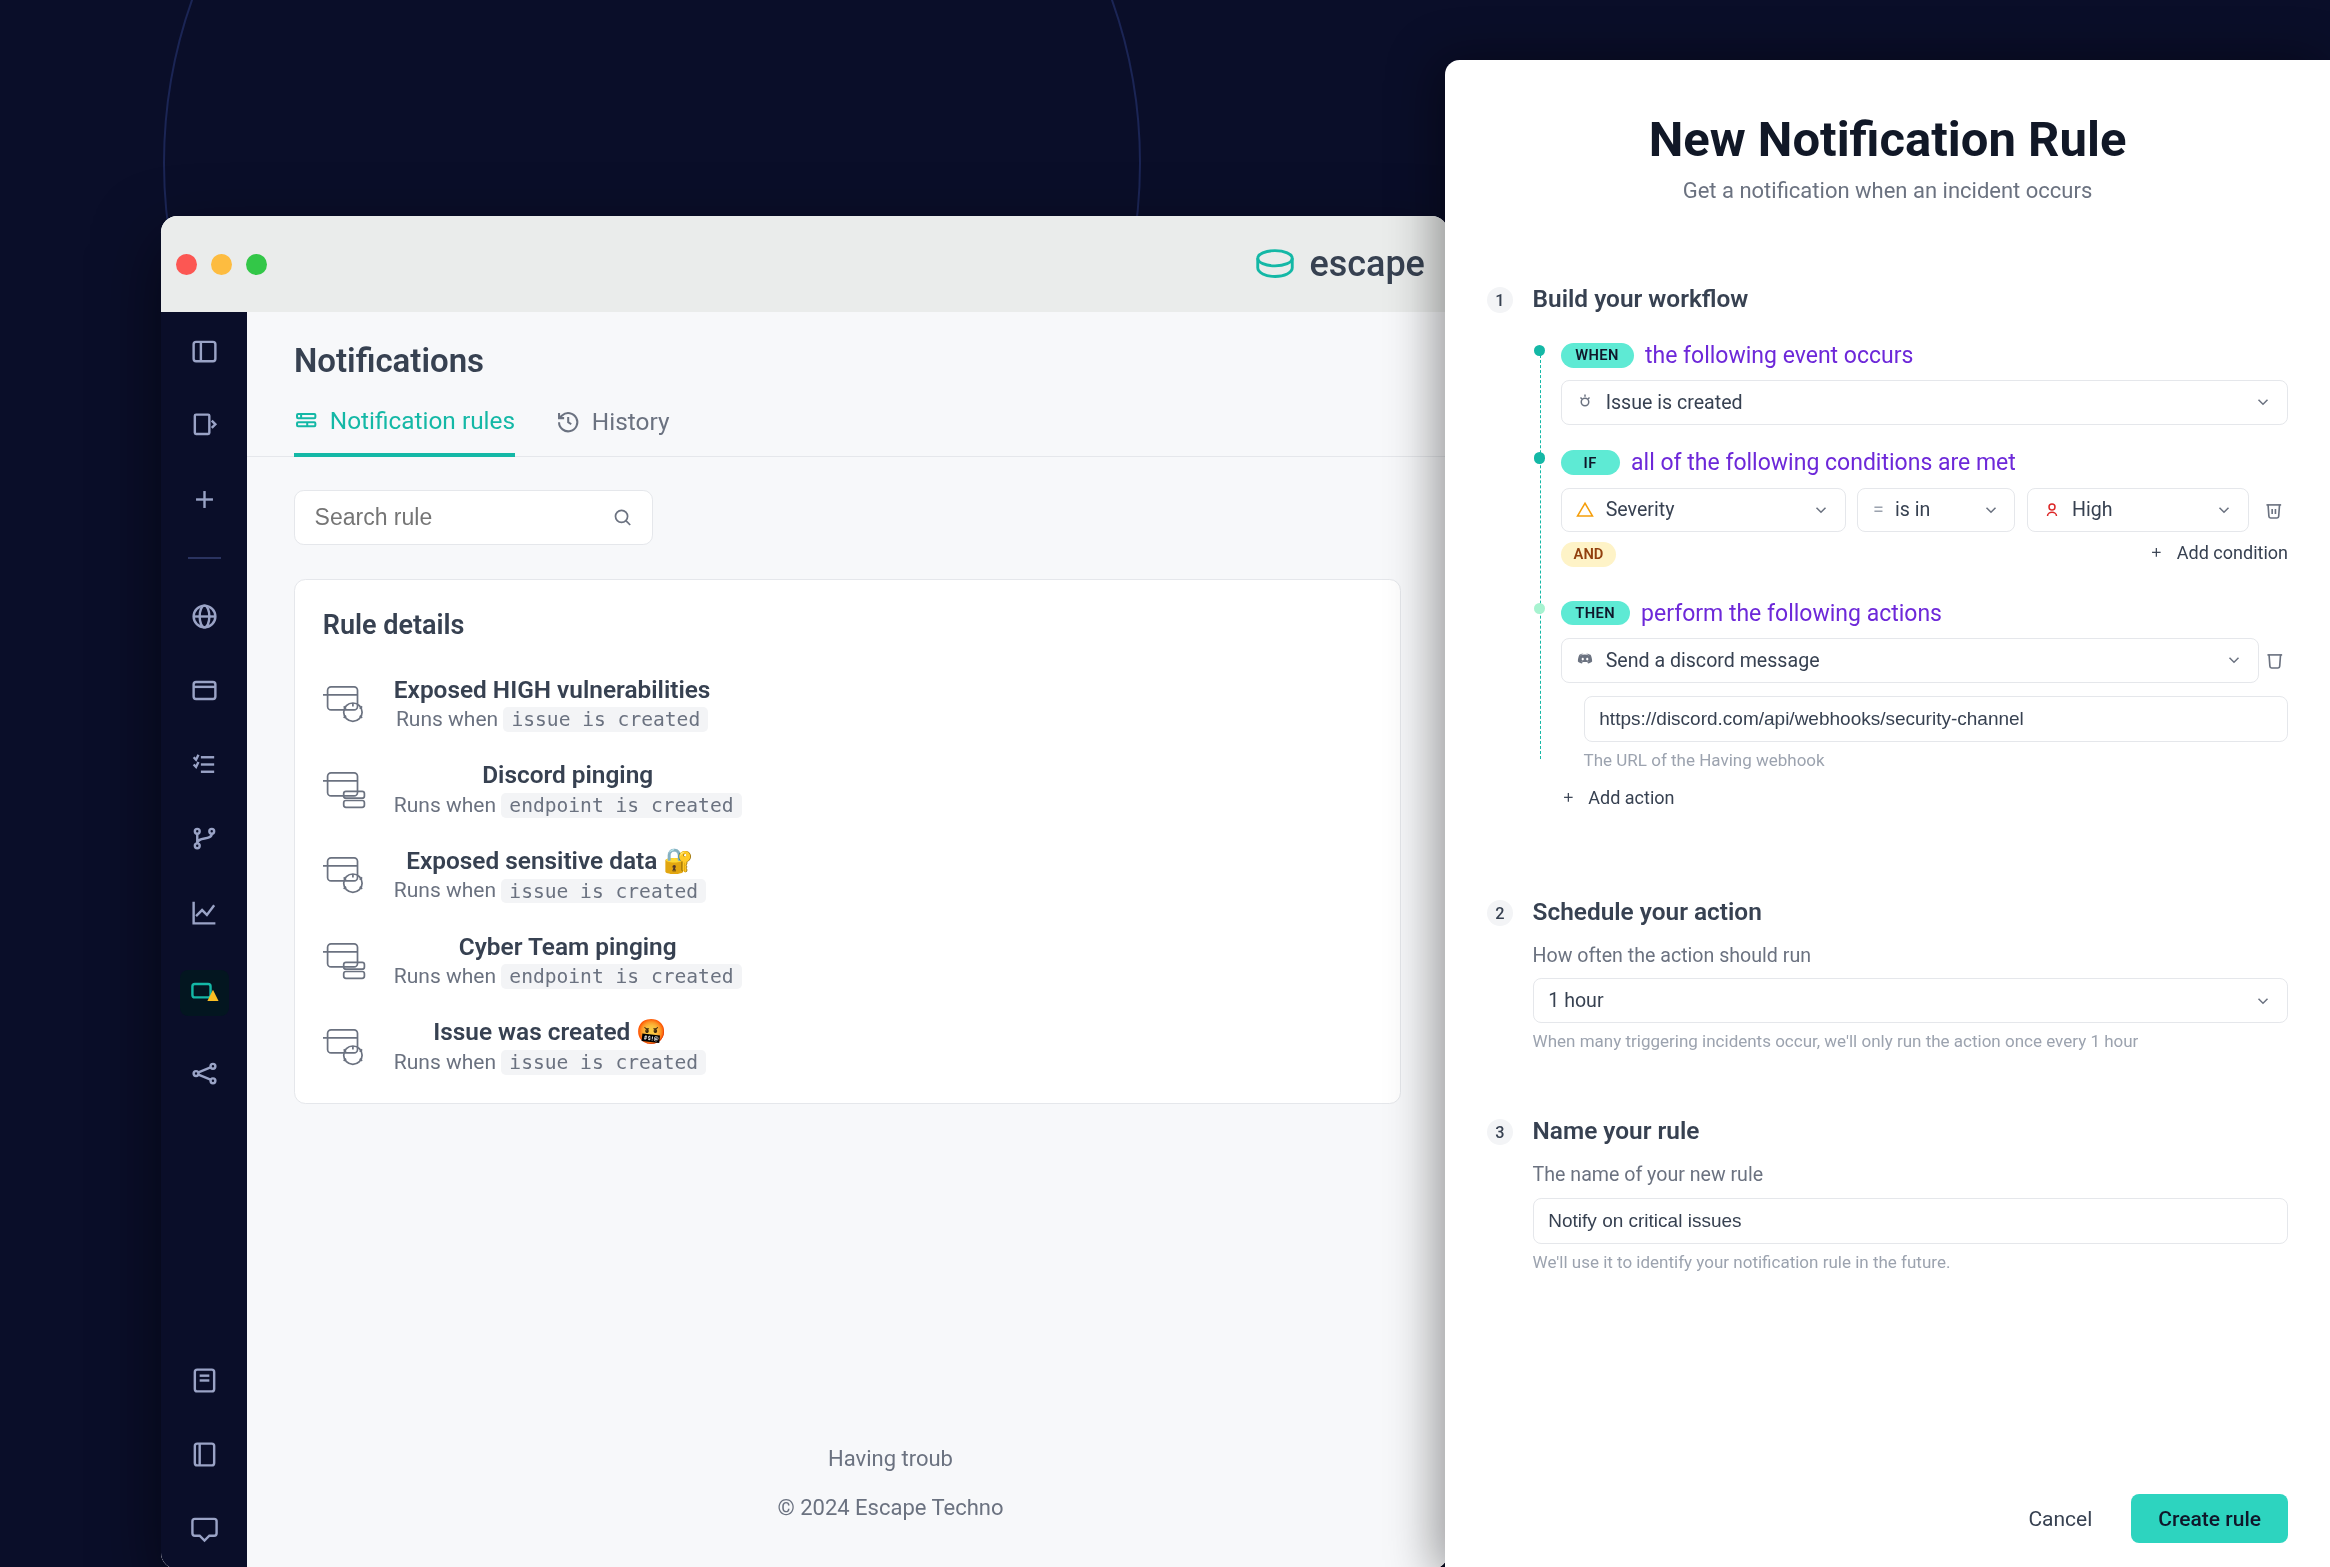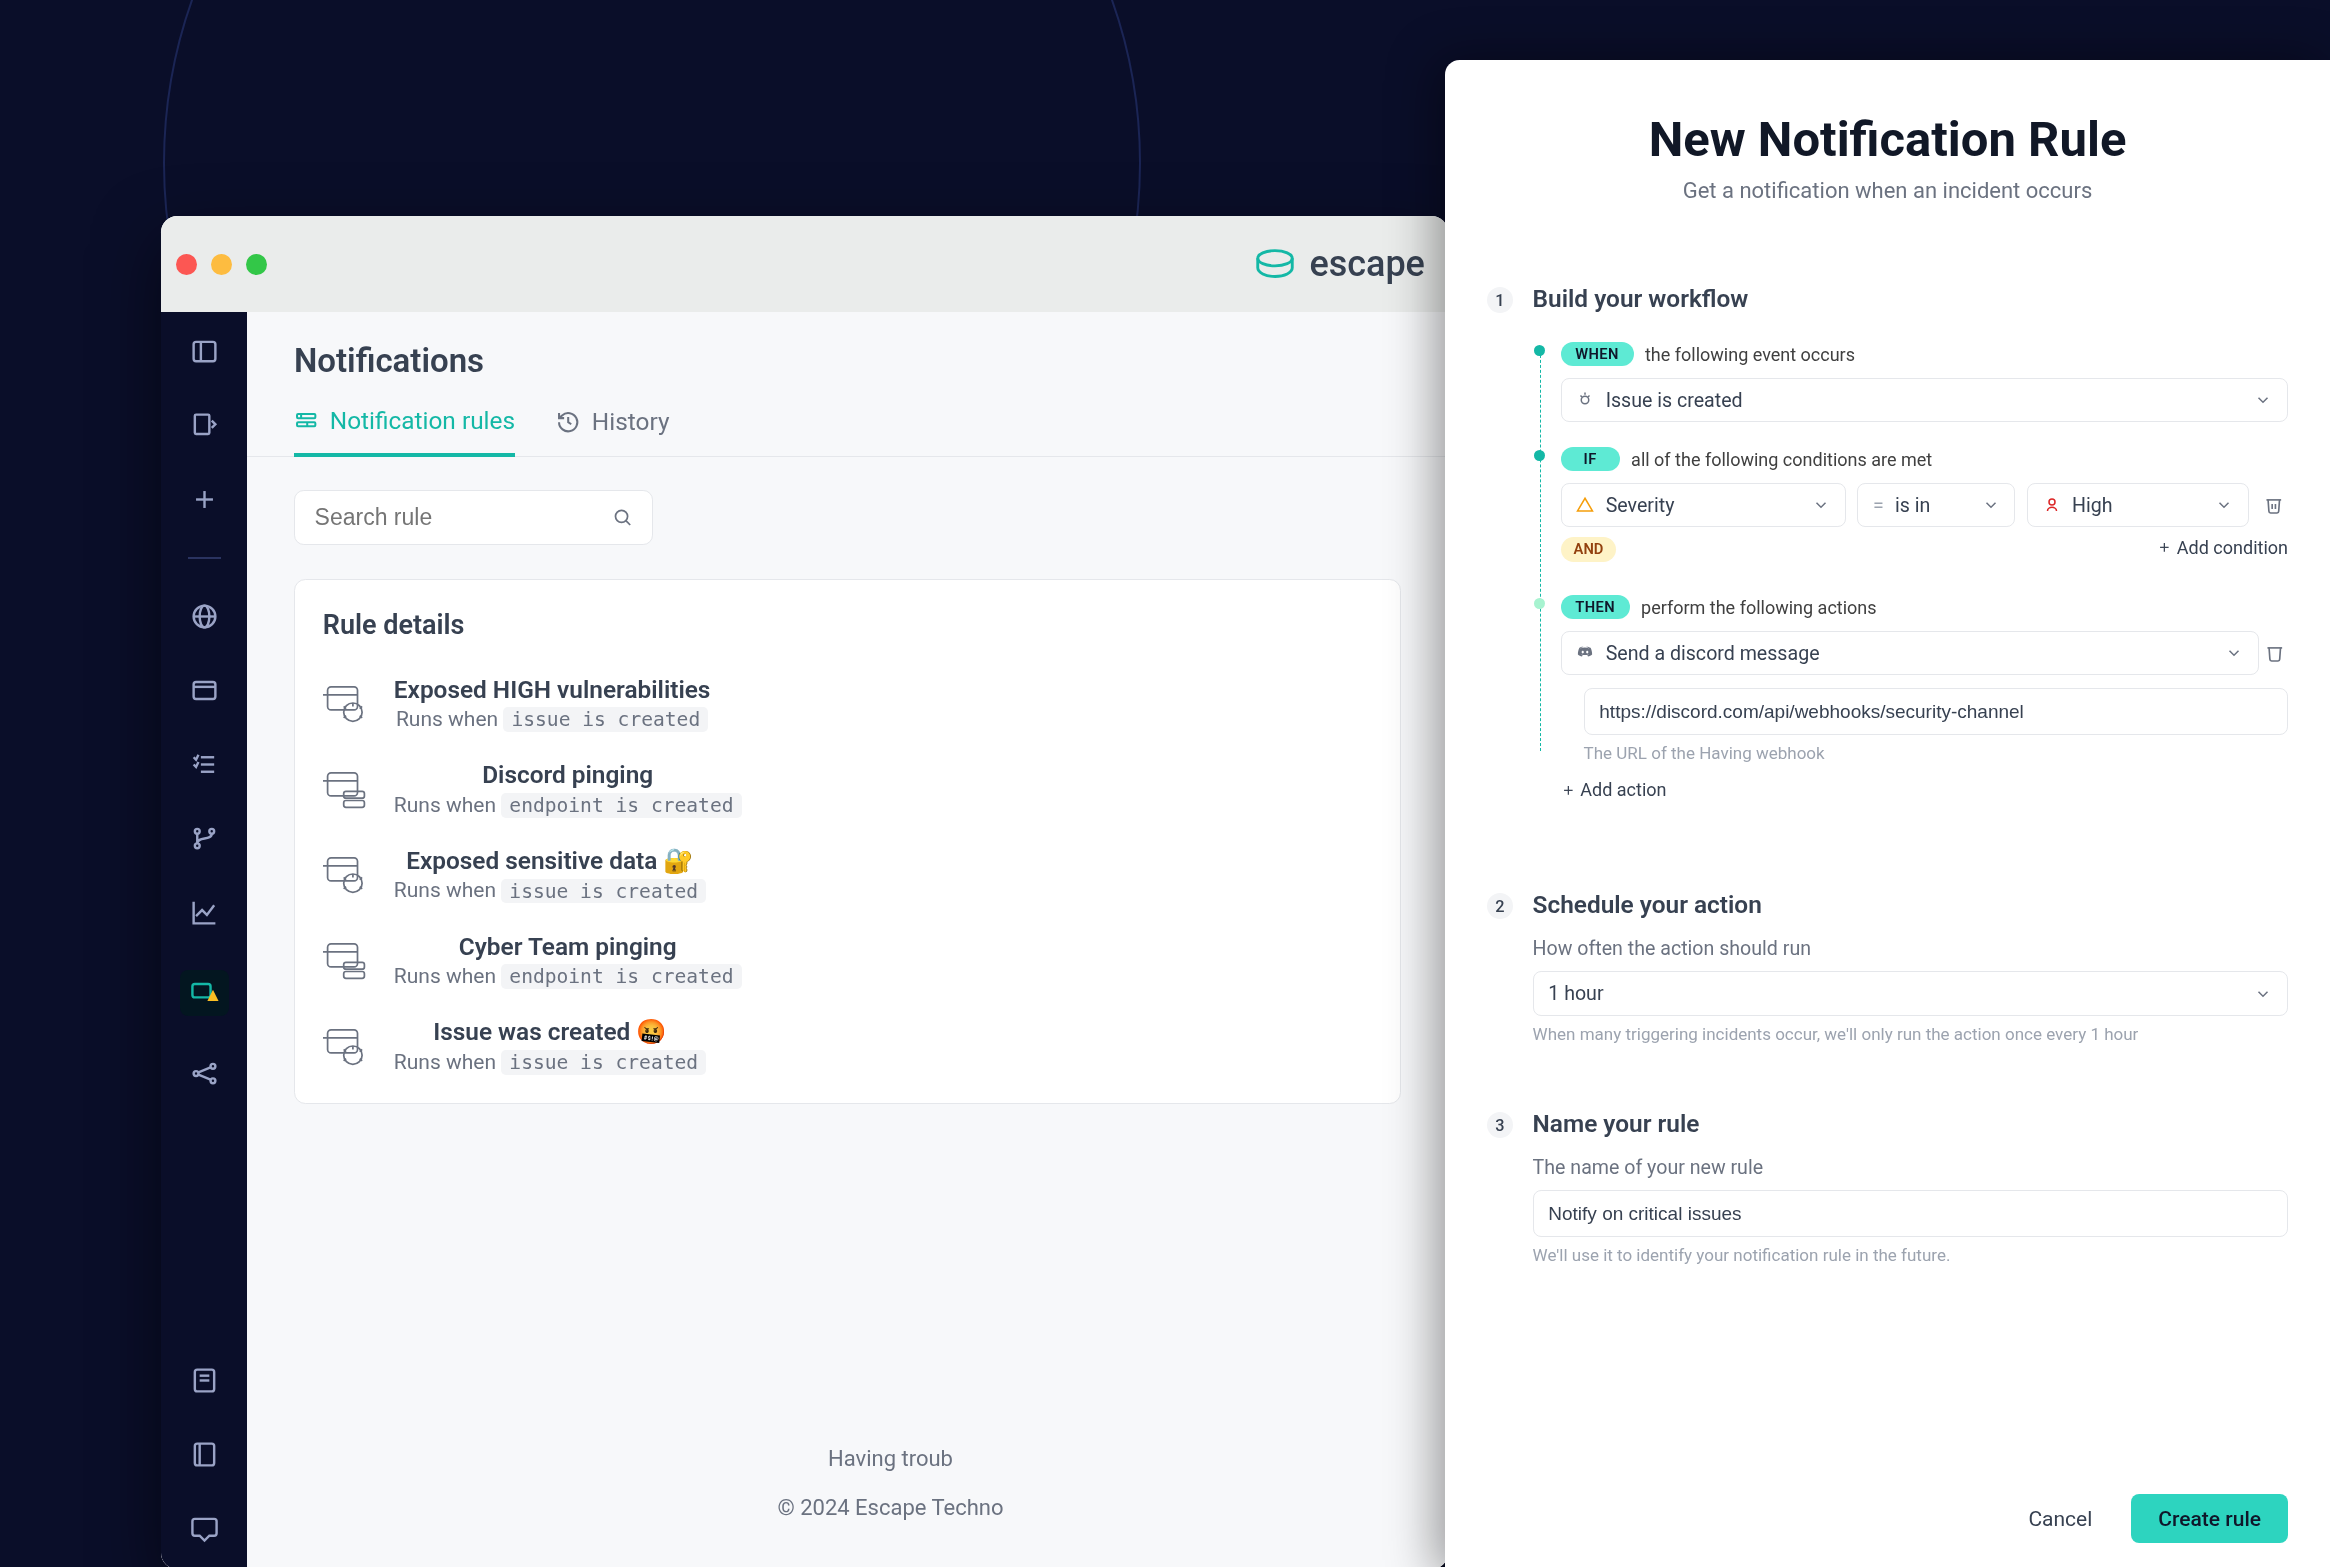--- a/index.html
+++ b/index.html
@@ -227,21 +227,21 @@
   .wf-row {
     display:flex; align-items:center; gap:11.4px; flex-wrap:wrap;
     margin-bottom:11.4px;
   }
   .pill {
     font-size:14.7px; font-weight:600;
     padding:3.3px 14.7px; border-radius:814px;
     letter-spacing:0.4px;
   }
   .pill-green { background:#5eead4; color:#0f172a; }
-  .wf-sub { font-size:18px; color:#404040; }
+  .wf-sub { font-size:23px; color:#6d28d9; }
 
   .sel {
     background:#fff; border:1.2px solid #e5e7eb; border-radius:8.1px;
     padding: 9.8px 14.7px;
     display:flex; align-items:center; gap:11.4px;
     font-size:19.6px; color:#374151;
     cursor:pointer;
   }
   .sel svg { width:18px; height:18px; color:#6b7280; }
   .sel .chev { margin-left:auto; }
@@ -260,21 +260,21 @@
 
   .and-pill {
     display:inline-block;
     background:#fef3c7; color:#92400e;
     font-size:14.7px; font-weight:600;
     padding:3.3px 13px; border-radius:814px;
     margin-top:9.8px;
   }
   .add-link {
     font-size:18px; color:#374151;
-    display:inline-flex; align-items:center; gap:5px;
+    display:inline-flex; align-items:center; gap:13px;
     cursor:pointer;
   }
   .add-link svg { width:14.7px; height:14.7px; }
   .actions-row { display:flex; gap:2px; align-items:center; }
 
   .text-input {
     width:100%;
     background:#fff; border:1.2px solid #e5e7eb; border-radius:8.1px;
     padding: 11.4px 14.7px;
     font-size:19px; color:#374151;

